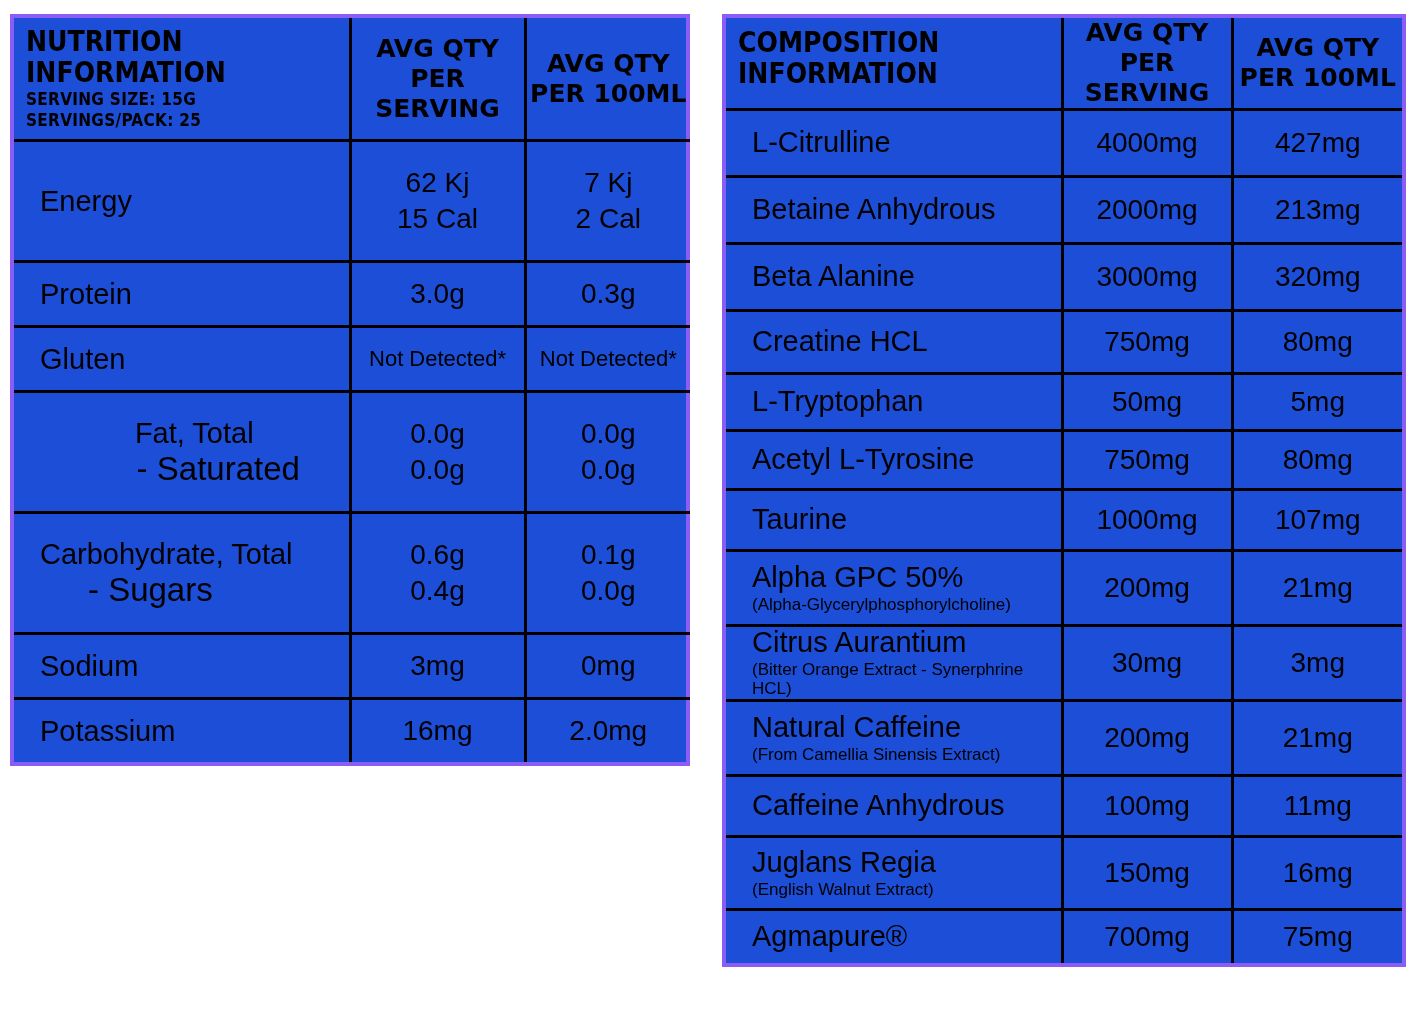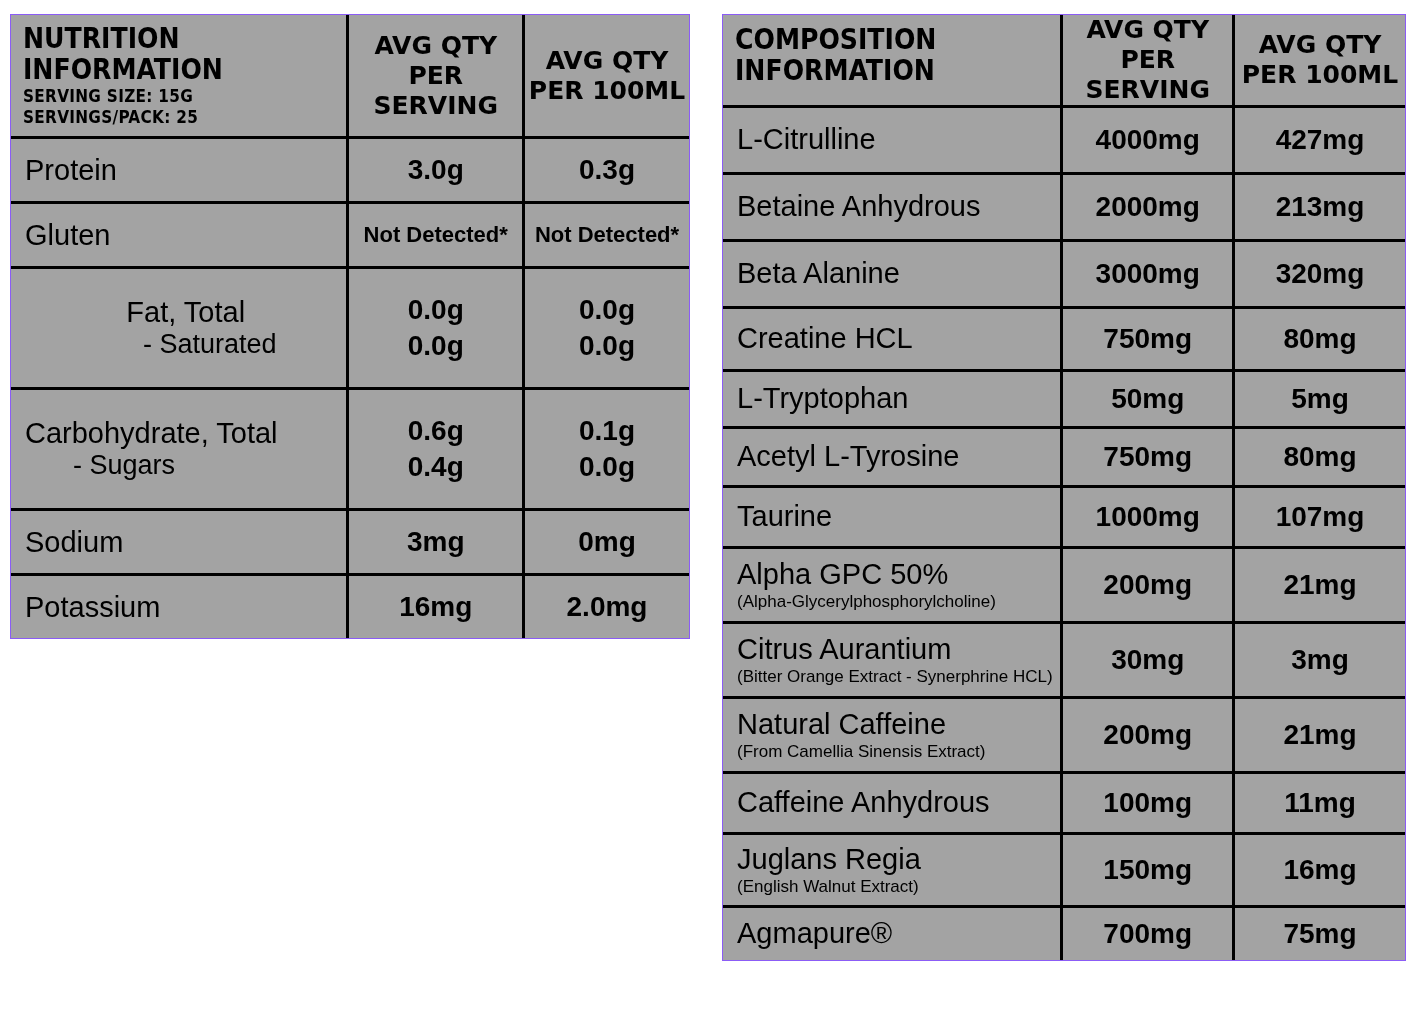--- a/index.html
+++ b/index.html
@@ -10,23 +10,23 @@
   body {
     width: 1416px;
     height: 1036px;
     font-family: "Liberation Sans", sans-serif;
     color: #000000;
     position: relative;
     overflow: hidden;
   }
   .panel {
     position: absolute;
-    border: 1px solid #8b5cf6;
+    border: 4px solid #8b5cf6;
     box-sizing: border-box;
-    background: #a3a3a3;
+    background: #1d4ed8;
   }
   #nutrition-panel {
     left: 10px;
     top: 14px;
     width: 680px;
   }
   #composition-panel {
     left: 722px;
     top: 14px;
     width: 684px;
@@ -40,31 +40,30 @@
     border: 0;
     padding: 0;
     vertical-align: middle;
     text-align: center;
   }
   .row-line td {
     border-top: 3px solid #000;
   }
   .vline-1 {
     border-left: 3px solid #000;
-    font-weight: bold;
   }
   .label-cell {
     text-align: left;
-    padding-left: 14px;
+    padding-left: 26px;
     font-size: 29px;
     line-height: 1.15;
   }
   .sub-label {
     padding-left: 48px;
-    font-size: 27px;
+    font-size: 33px;
   }
   .val-cell {
     font-size: 28px;
     line-height: 1.3;
   }
   .val-small {
     font-size: 22px;
   }
   .hdr-title {
     text-align: left;
@@ -121,20 +120,31 @@
         <td class="hdr-col vline-1">
           <span>AVG QTY</span><br>
           <span>PER SERVING</span>
         </td>
         <td class="hdr-col vline-1">
           <span>AVG QTY</span><br>
           <span>PER 100ML</span>
         </td>
       </tr>
 
+      <tr class="row-line">
+        <td class="label-cell" style="height:118px;">Energy</td>
+        <td class="val-cell vline-1">
+          <span>62 Kj</span><br>
+          <span>15 Cal</span>
+        </td>
+        <td class="val-cell vline-1">
+          <span>7 Kj</span><br>
+          <span>2 Cal</span>
+        </td>
+      </tr>
 
       <tr class="row-line">
         <td class="label-cell" style="height:62px;">Protein</td>
         <td class="val-cell vline-1">3.0g</td>
         <td class="val-cell vline-1">0.3g</td>
       </tr>
 
       <tr class="row-line">
         <td class="label-cell" style="height:62px;">Gluten</td>
         <td class="val-cell val-small vline-1">Not Detected*</td>

